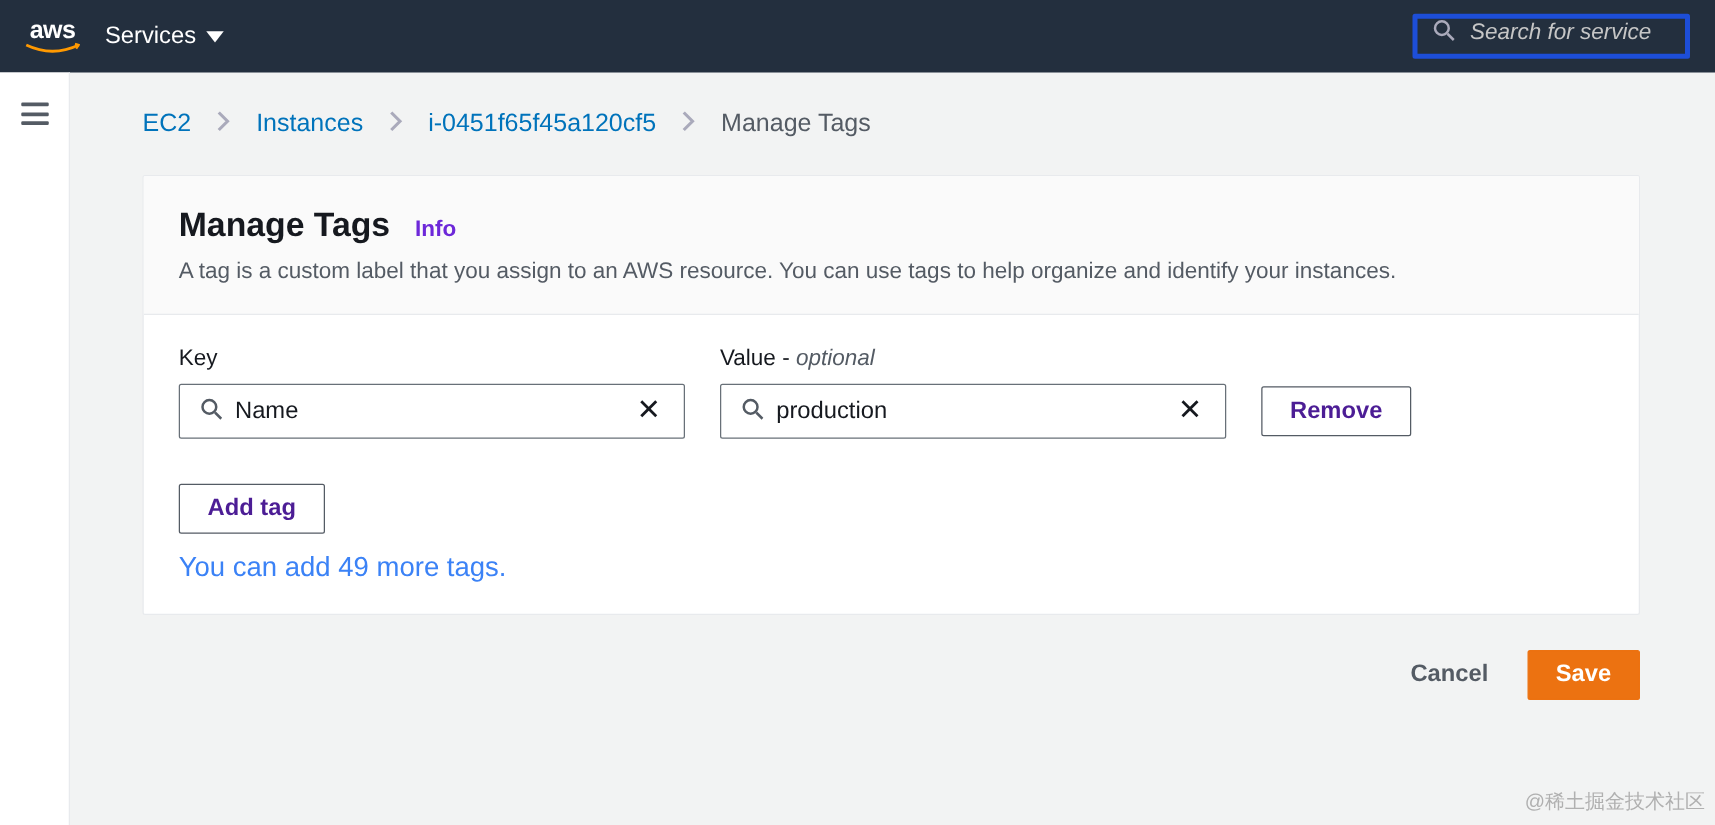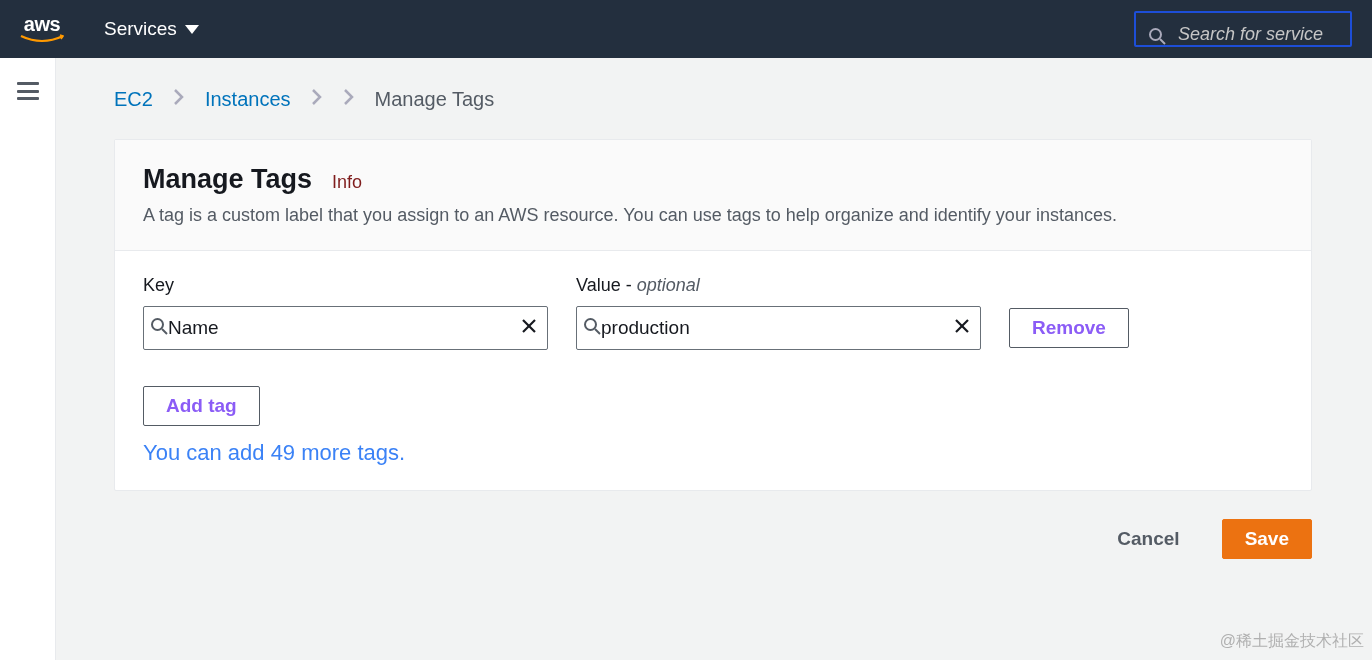--- a/index.html
+++ b/index.html
@@ -12,28 +12,28 @@
     overflow: hidden;
     position: relative;
   }
   
   .topnav {
     height: 58px;
     background: #232f3e;
     display: flex;
     align-items: center;
     padding: 0 20px;
-    gap: 40px;
+    gap: 20px;
   }
   .aws-logo { display: flex; flex-direction: column; align-items: center; }
   .aws-logo-text { color: #fff; font-size: 20px; font-weight: 700; letter-spacing: -0.5px; line-height: 1; }
   .aws-smile { width: 44px; height: 10px; }
   .services-btn { color: #fff; font-size: 19px; display: flex; align-items: center; gap: 8px; cursor: pointer; }
   .caret-down { width:0; height:0; border-left:7px solid transparent; border-right:7px solid transparent; border-top:9px solid #fff; }
-  .search-wrap { margin-left:auto; display:flex; align-items:flex-end; background:transparent; border:2px solid #1d4ed8; border-radius:2px; height:36px; padding:0 12px; gap:12px; min-width:200px; }
+  .search-wrap { margin-left:auto; display:flex; align-items:flex-start; background:transparent; border:4px solid #1d4ed8; border-radius:2px; height:36px; padding:0 12px; gap:12px; min-width:200px; }
   .search-wrap input { background:transparent; border:none; color:#fff; font-size:18px; font-style:italic; outline:none; width:160px; }
   .search-wrap input::placeholder { color:#c6c6c6; font-style:italic; }
   .mag { width:18px; height:18px; display:inline-block; }
   .mag svg { stroke:#aab; }
 
   
   .content-row { display:flex; height:calc(100% - 58px); }
   .left-rail { width:56px; background:#fff; display:flex; align-items:flex-start; justify-content:center; padding-top:24px; border-right:1px solid #e8eaed; }
   .hamburger { width:22px; height:18px; display:flex; flex-direction:column; justify-content:space-between; cursor:pointer; }
   .hamburger span { display:block; height:3px; background:#545b64; border-radius:1px; }
@@ -44,46 +44,46 @@
   .breadcrumb { display:flex; align-items:flex-start; gap:20px; font-size:20px; margin-bottom:28px; }
   .breadcrumb a { color:#0073bb; text-decoration:none; cursor:pointer; }
   .bc-sep { color:#aab; }
   .bc-current { color:#545b64; }
 
   
   .panel { border:1px solid #e8eaed; background:#fff; border-radius:2px; }
   .panel-head { padding:24px 28px; border-bottom:1px solid #e8eaed; background:#fafafa; }
   .panel-title-row { display:flex; align-items:baseline; gap:20px; margin-bottom:10px; }
   .panel-title { font-size:27px; font-weight:800; color:#16191f; }
-  .info-link { color:#7f1d1d; font-size:18px; font-weight:400; cursor:pointer; }
+  .info-link { color:#6d28d9; font-size:18px; font-weight:700; cursor:pointer; }
   .panel-desc { font-size:18px; color:#545b64; }
 
   .panel-body { padding:24px 28px; }
   .tag-row { display:flex; gap:28px; align-items:flex-end; margin-bottom:36px; }
   .field { display:flex; flex-direction:column; gap:10px; }
   .field-label { font-size:18px; color:#16191f; }
   .field-label .optional { font-style:italic; color:#545b64; }
-  .input-box { display:flex; align-items:center; border:1px solid #687078; border-radius:2px; height:44px; padding:0 6px; gap:0; background:#fff; }
+  .input-box { display:flex; align-items:center; border:1px solid #687078; border-radius:2px; height:44px; padding:0 16px; gap:10px; background:#fff; }
   .input-box input { border:none; outline:none; font-size:19px; flex:1; color:#16191f; }
   .input-icon svg { stroke:#545b64; }
   .clear-x { cursor:pointer; padding:4px; }
   .clear-x svg { stroke:#16191f; }
   .key-field .input-box { width:405px; }
   .value-field .input-box { width:405px; }
 
   .btn { font-size:19px; font-weight:700; padding:8px 22px; border-radius:2px; cursor:pointer; background:#fff; }
-  .btn-outline { border:1px solid #545b64; color:#8b5cf6; }
+  .btn-outline { border:1px solid #545b64; color:#4c1d95; }
   .btn-primary { background:#ec7211; border:1px solid #ec7211; color:#fff; }
   .btn-text { border:none; background:transparent; color:#545b64; font-weight:700; }
 
   .remove-btn { height:44px; display:flex; align-items:center; }
   .add-row { display:flex; flex-direction:column; gap:14px; }
   .hint { font-size:22px; color:#3b82f6; }
 
-  .footer-actions { display:flex; justify-content:flex-end; gap:20px; margin-top:28px; align-items:center; }
+  .footer-actions { display:flex; justify-content:flex-end; gap:9px; margin-top:28px; align-items:center; }
 
   .watermark {
     position:fixed; right:8px; bottom:8px; color:#b0b0b0; font-size:16px;
   }
 </style>
 </head>
 <body>
 
 <div class="topnav">
   <div class="aws-logo">
@@ -126,20 +126,21 @@
         <svg width="12" height="18" viewBox="0 0 12 18" fill="none" stroke="#aab" stroke-width="2.5">
             <polyline points="2,2 9,9 2,16"></polyline>
           </svg>
       </span>
       <a>Instances</a>
       <span class="bc-sep">
         <svg width="12" height="18" viewBox="0 0 12 18" fill="none" stroke="#aab" stroke-width="2.5">
             <polyline points="2,2 9,9 2,16"></polyline>
           </svg>
       </span>
+      <a>i-0451f65f45a120cf5</a>
       <span class="bc-sep">
         <svg width="12" height="18" viewBox="0 0 12 18" fill="none" stroke="#aab" stroke-width="2.5">
             <polyline points="2,2 9,9 2,16"></polyline>
           </svg>
       </span>
       <span class="bc-current">Manage Tags</span>
     </div>
 
     <div class="panel">
       <div class="panel-head">

